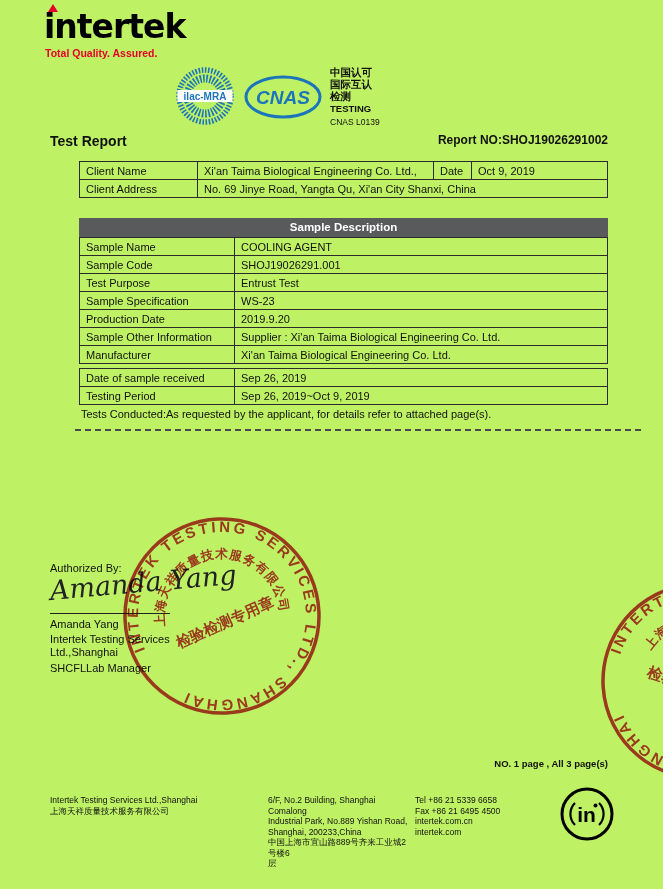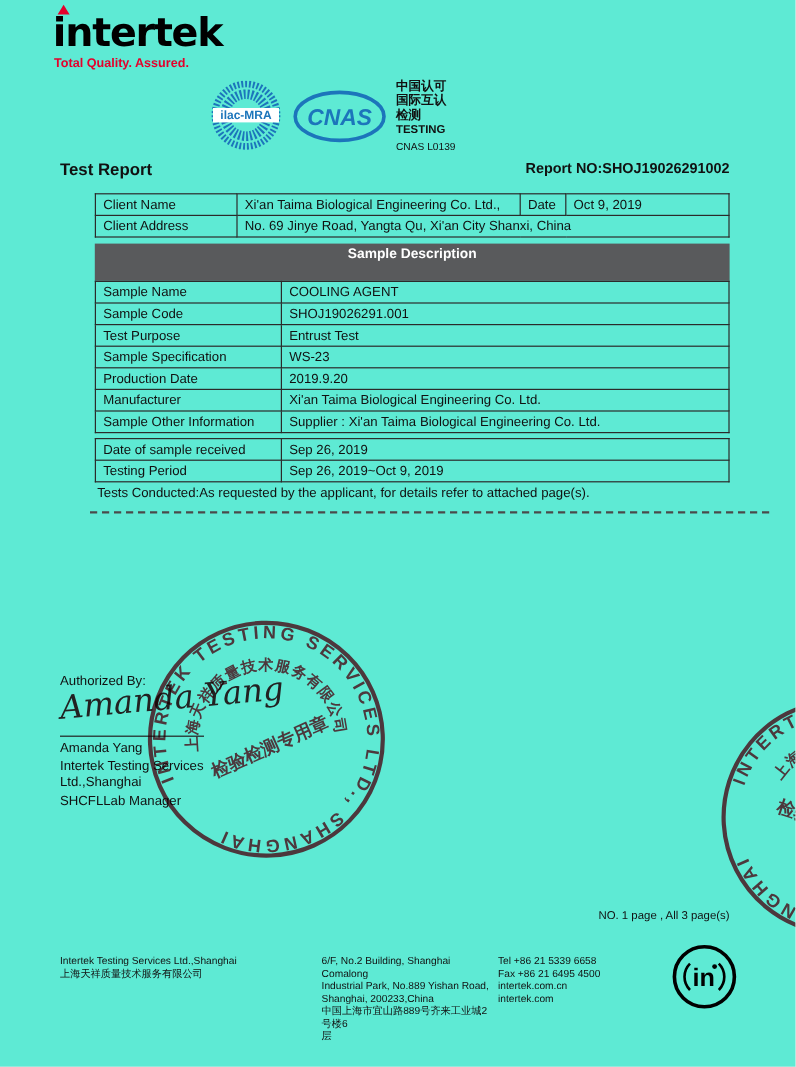--- a/index.html
+++ b/index.html
@@ -1,18 +1,18 @@
 <!DOCTYPE html>
 <html style="--accent_red: #e4002b; --stamp_red: #c7222f; --logo_blue: #1c75bb; --bar_bg: #595a5c; --border_color: #2b2b2b;"><head>
 <meta charset="utf-8">
 <style>
   * { margin:0; padding:0; box-sizing:border-box; }
   html,body { background:#e8e8e8; }
   body { font-family:"Liberation Sans", sans-serif; color:#111; }
-  .page { position:relative; width:663px; height:889px; background:#5eead4; overflow:hidden; margin:0 auto; }
+  .page { position:relative; width:663px; height:889px; background:#bef264; overflow:hidden; margin:0 auto; }
 
   
   .logo-accent { position:absolute; left:48px; top:4px; width:0; height:0;
     border-left:5px solid transparent; border-right:5px solid transparent;
     border-bottom:8px solid var(--accent_red,#e4002b); }
   .wordmark { position:absolute; left:44px; top:7px; font-size:33px; font-weight:bold;
     letter-spacing:-1px; color:#000; font-family:"DejaVu Sans", sans-serif; }
   .tagline { position:absolute; left:45px; top:47px; font-size:10.5px; font-weight:bold;
     color:var(--accent_red,#e4002b); }
   .ilac-logo { position:absolute; left:176px; top:67px; }
@@ -24,21 +24,21 @@
 
   
   .report-title { position:absolute; left:50px; top:133px; font-size:14px; font-weight:bold; }
   .report-number { position:absolute; right:55px; top:133px; font-size:12px; font-weight:bold; }
 
   
   .doc-body { position:absolute; left:50px; top:161px; width:558px;padding-left:29px; }
   table.tbl { border-collapse:collapse; width:100%; table-layout:fixed; }
   .tbl td { border:1px solid var(--border_color,#2b2b2b); font-size:11px; padding:2px 6px;
     height:18px; vertical-align:middle; white-space:nowrap; overflow:hidden; color:#111; }
-  .section-bar { margin-top:5px; height:31px; background:var(--bar_bg,#595a5c); color:#fff;
+  .section-bar { margin-top:20px; height:19px; background:var(--bar_bg,#595a5c); color:#fff;
     font-size:11.5px; font-weight:bold; text-align:center; line-height:19px; }
   .tbl.sample-tbl { margin-top:0; }
   .tbl.extra-tbl { margin-top:4px; }
   .tests-line { margin-top:3px; font-size:11px; padding-left:2px; }
   .dashed-sep { margin-top:9px; margin-left:-4px; width:566px;
     border-top:2px dashed #4a4a4a; height:0; }
   .continued { margin-top:3px; text-align:right; font-size:11px; }
 
   
   .sig-block { position:absolute; left:50px; top:562px; width:200px; }
@@ -51,21 +51,21 @@
   .sig-org { margin-top:3px; font-size:11px; line-height:13px; }
   .sig-role { margin-top:3px; font-size:11px; }
 
   
   .stamp { position:absolute; opacity:.88; mix-blend-mode:multiply; }
   .stamp-1 { left:118px; top:512px; transform:rotate(-24deg); }
   .stamp-2 { left:596px; top:577px; transform:rotate(18deg); }
   svg text { font-family:"Liberation Sans", sans-serif; }
 
   
-  .page-info { position:absolute; right:55px; top:758px; font-size:9.5px; font-weight:normal;padding-left:16px; }
+  .page-info { position:absolute; right:55px; top:758px; font-size:9.5px; font-weight:bold;padding-left:16px; }
   .footer { position:absolute; left:50px; top:795px; width:563px; height:60px; }
   .f-col { position:absolute; top:0; font-size:8.5px; line-height:10.5px; }
   .f-col1 { left:0; width:210px; }
   .f-col2 { left:218px; width:145px; }
   .f-col3 { left:365px; width:130px; }
   .f-mark { position:absolute; left:508px; top:-10px; }
 </style>
 </head>
 <body>
 
@@ -143,26 +143,26 @@
       </tr>
       <tr>
         <td>Sample Specification</td>
         <td>WS-23</td>
       </tr>
       <tr>
         <td>Production Date</td>
         <td>2019.9.20</td>
       </tr>
       <tr>
+        <td>Sample Other Information</td>
+        <td>Supplier : Xi'an Taima Biological Engineering Co. Ltd.</td>
+      </tr>
+      <tr>
         <td>Manufacturer</td>
         <td>Xi'an Taima Biological Engineering Co. Ltd.</td>
-      </tr>
-      <tr>
-        <td>Sample Other Information</td>
-        <td>Supplier : Xi'an Taima Biological Engineering Co. Ltd.</td>
       </tr>
     </tbody>
       </table>
 
     <table class="tbl extra-tbl">
       <colgroup>
           <col style="width:155px">
           <col>
         </colgroup>
       <tbody>

